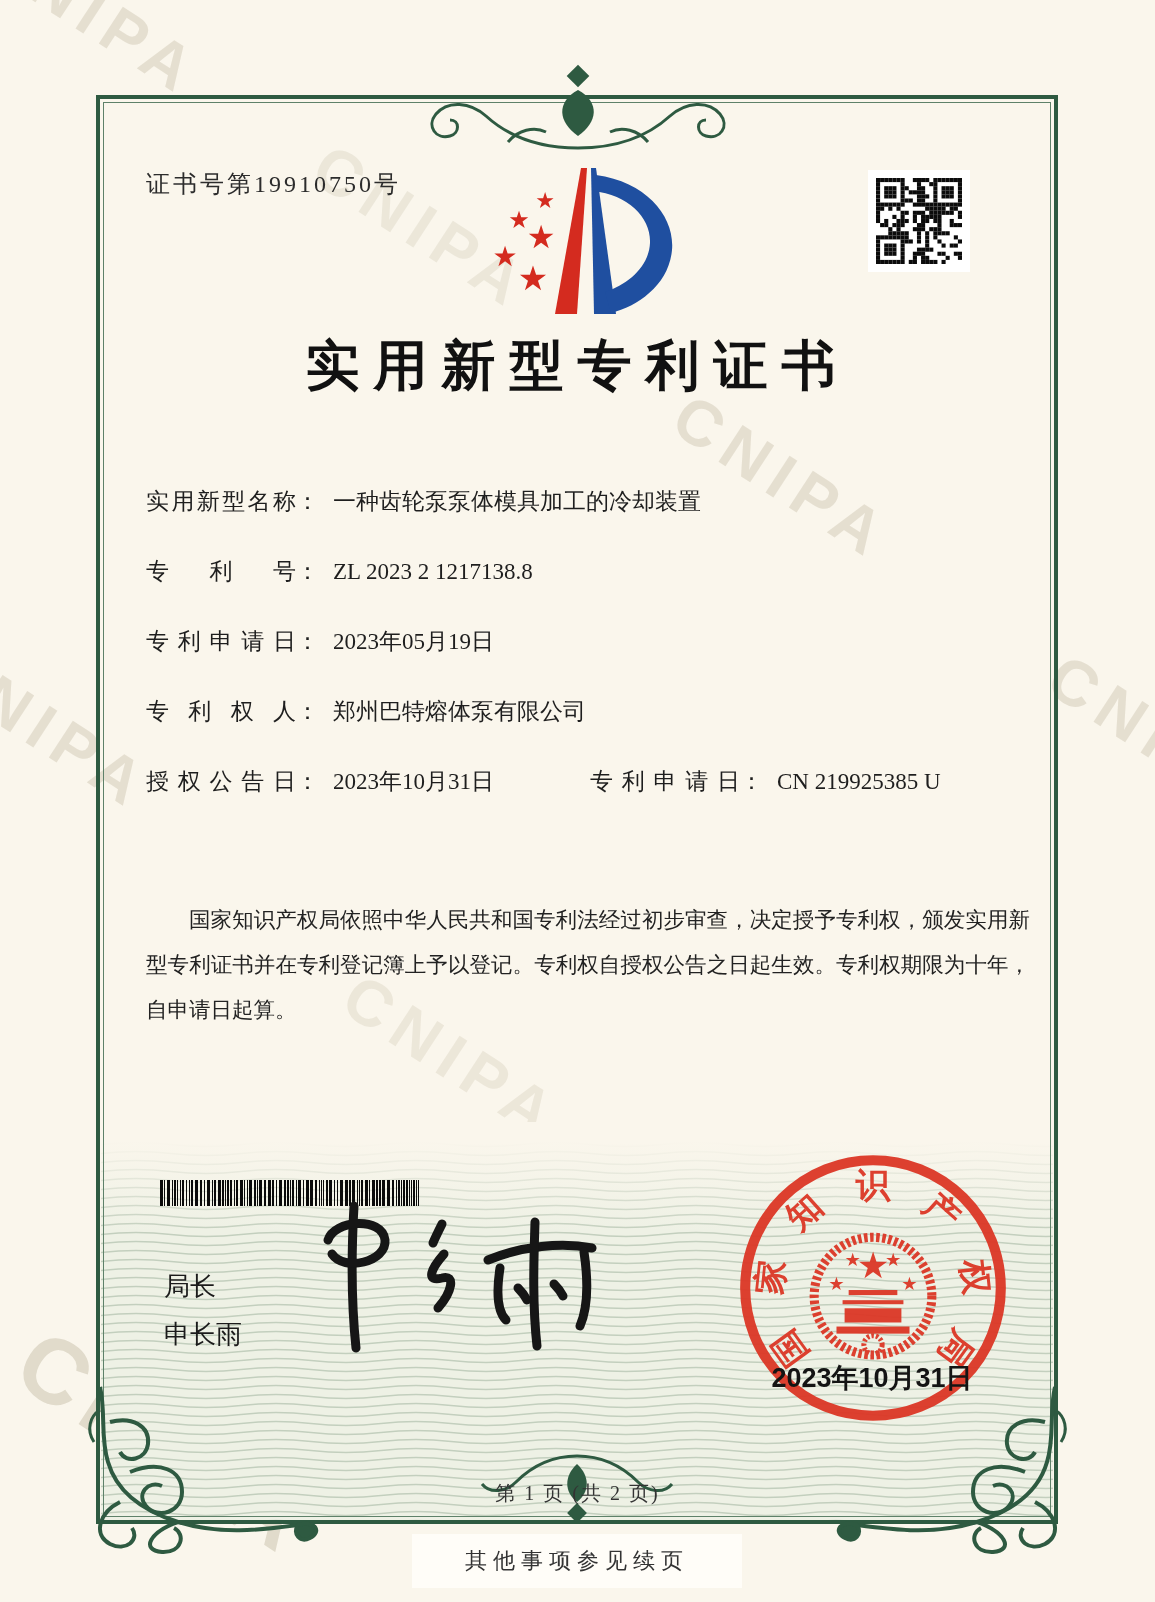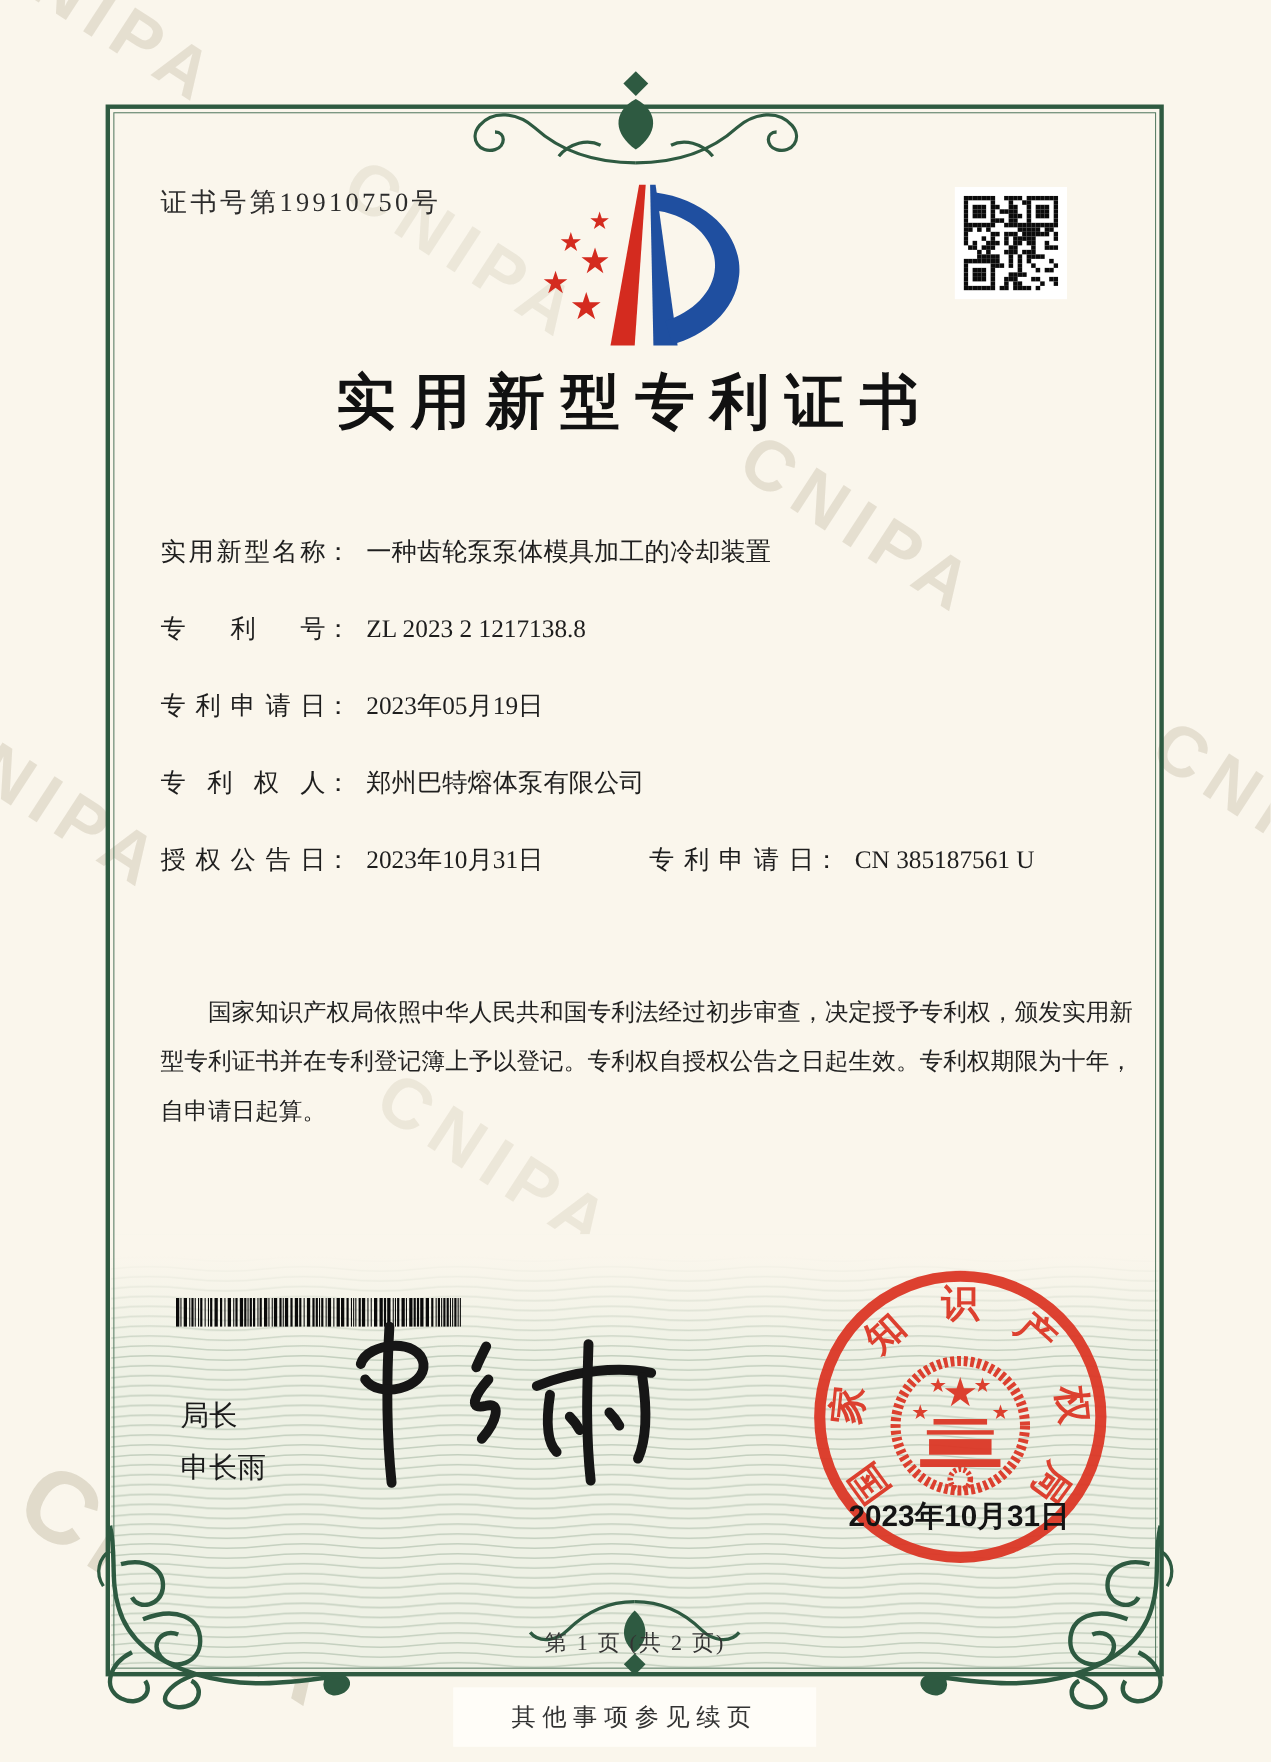--- a/index.html
+++ b/index.html
@@ -409,21 +409,21 @@
     <span class="flabel">专利申请日</span><span class="fcolon">：</span><span class="fvalue">2023年05月19日</span>
   </div>
   <div class="frow">
     <span class="flabel">专利权人</span><span class="fcolon">：</span><span class="fvalue">郑州巴特熔体泵有限公司</span>
   </div>
   <div class="grow">
     <div>
       <span class="flabel">授权公告日</span><span class="fcolon">：</span><span class="fvalue">2023年10月31日</span>
     </div>
     <div class="g2">
-      <span class="flabel">专利申请日</span><span class="fcolon">：</span><span class="fvalue">CN 385187561 U</span>
+      <span class="flabel">专利申请日</span><span class="fcolon">：</span><span class="fvalue">CN 219925385 U</span>
     </div>
   </div>
 </div>
 
 <div class="paras">
   <p>国家知识产权局依照中华人民共和国专利法经过初步审查，决定授予专利权，颁发实用新型专利证书并在专利登记簿上予以登记。专利权自授权公告之日起生效。专利权期限为十年，自申请日起算。</p>
 </div>
 
 <div class="barcode" id="barcode">
     <span style="width: 3px; margin-right: 1px;"></span>

